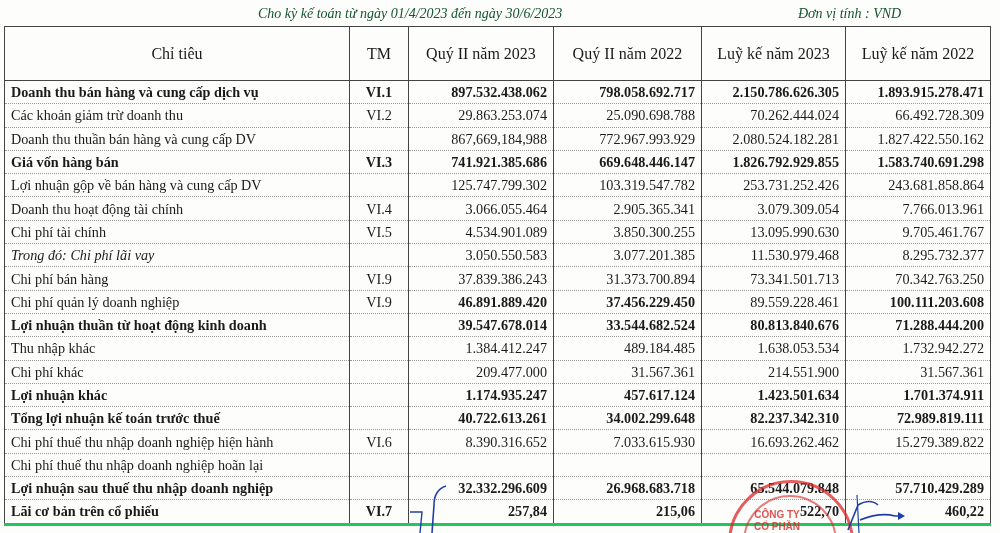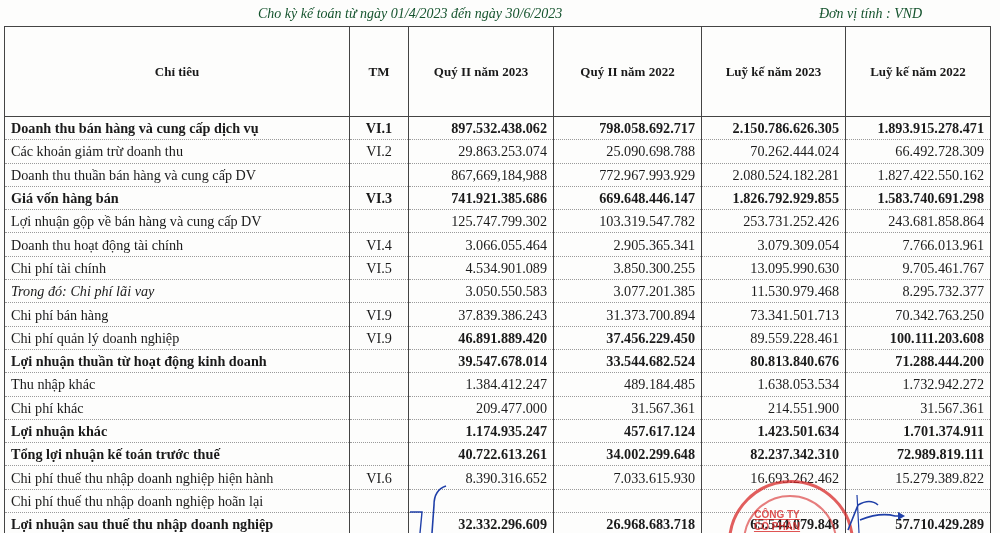--- a/index.html
+++ b/index.html
@@ -8,44 +8,44 @@
     background: #fdfdfc;
     font-family: "Liberation Serif", "DejaVu Serif", serif;
     color: #1a1a1a;
     position: relative;
   }
   .caption-row {
     position: absolute; top: 4px; left: 0; width: 1000px; height: 20px;
     font-style: italic; font-size: 14px; color: #14532d;
   }
   .caption-period { position: absolute; left: 258px; top: 2px; }
-  .caption-unit { position: absolute; left: 798px; top: 2px; margin-left: 21px; }
+  .caption-unit { position: absolute; left: 798px; top: 2px; }
 
   table.report {
     position: absolute; top: 26px; left: 4px;
     width: 986px;
     border-collapse: collapse;
     table-layout: fixed;
     font-size: 14.2px;
   }
   table.report col.c-name { width: 345px; }
   table.report col.c-tm { width: 59px; }
   table.report col.c-q23 { width: 145px; }
   table.report col.c-q22 { width: 148px; }
   table.report col.c-lk23 { width: 144px; }
   table.report col.c-lk22 { width: 145px; }
 
   table.report th {
     height: 53px;
     border: 1px solid #444;
-    font-weight: bold;
-    font-size: 13px;
+    font-weight: normal;
+    font-size: 16px;
     text-align: center;
     vertical-align: middle;
-    padding: 18px;
+    padding: 0;
   }
   table.report td {
     height: 22.3px;
     padding: 0 6px;
     border-left: 1px solid #444;
     border-right: 1px solid #444;
     border-bottom: 1px dotted #9a9a9a;
     white-space: nowrap;
     overflow: hidden;
     line-height: 22px;
@@ -63,21 +63,21 @@
     border: 3px solid rgba(215, 40, 40, 0.75);
     pointer-events: none;
   }
   .stamp-inner {
     position: absolute; left: 12px; top: 12px; width: 90px; height: 90px;
     border-radius: 50%; border: 2px solid rgba(215, 40, 40, 0.6);
   }
   .stamp-text {
     position: absolute; left: 18px; top: 26px; width: 56px;
     color: rgba(215, 40, 40, 0.8); font-family: "Liberation Sans", sans-serif;
-    font-size: 10px; font-weight: bold; text-align: center; line-height: 12px; text-decoration: underline;
+    font-size: 10px; font-weight: bold; text-align: center; line-height: 12px;
   }
   .signature {
     position: absolute; left: 0; top: 0; width: 1000px; height: 533px;
     pointer-events: none;
   }
 </style>
 </head>
 <body>
 
 <div class="caption-row">

